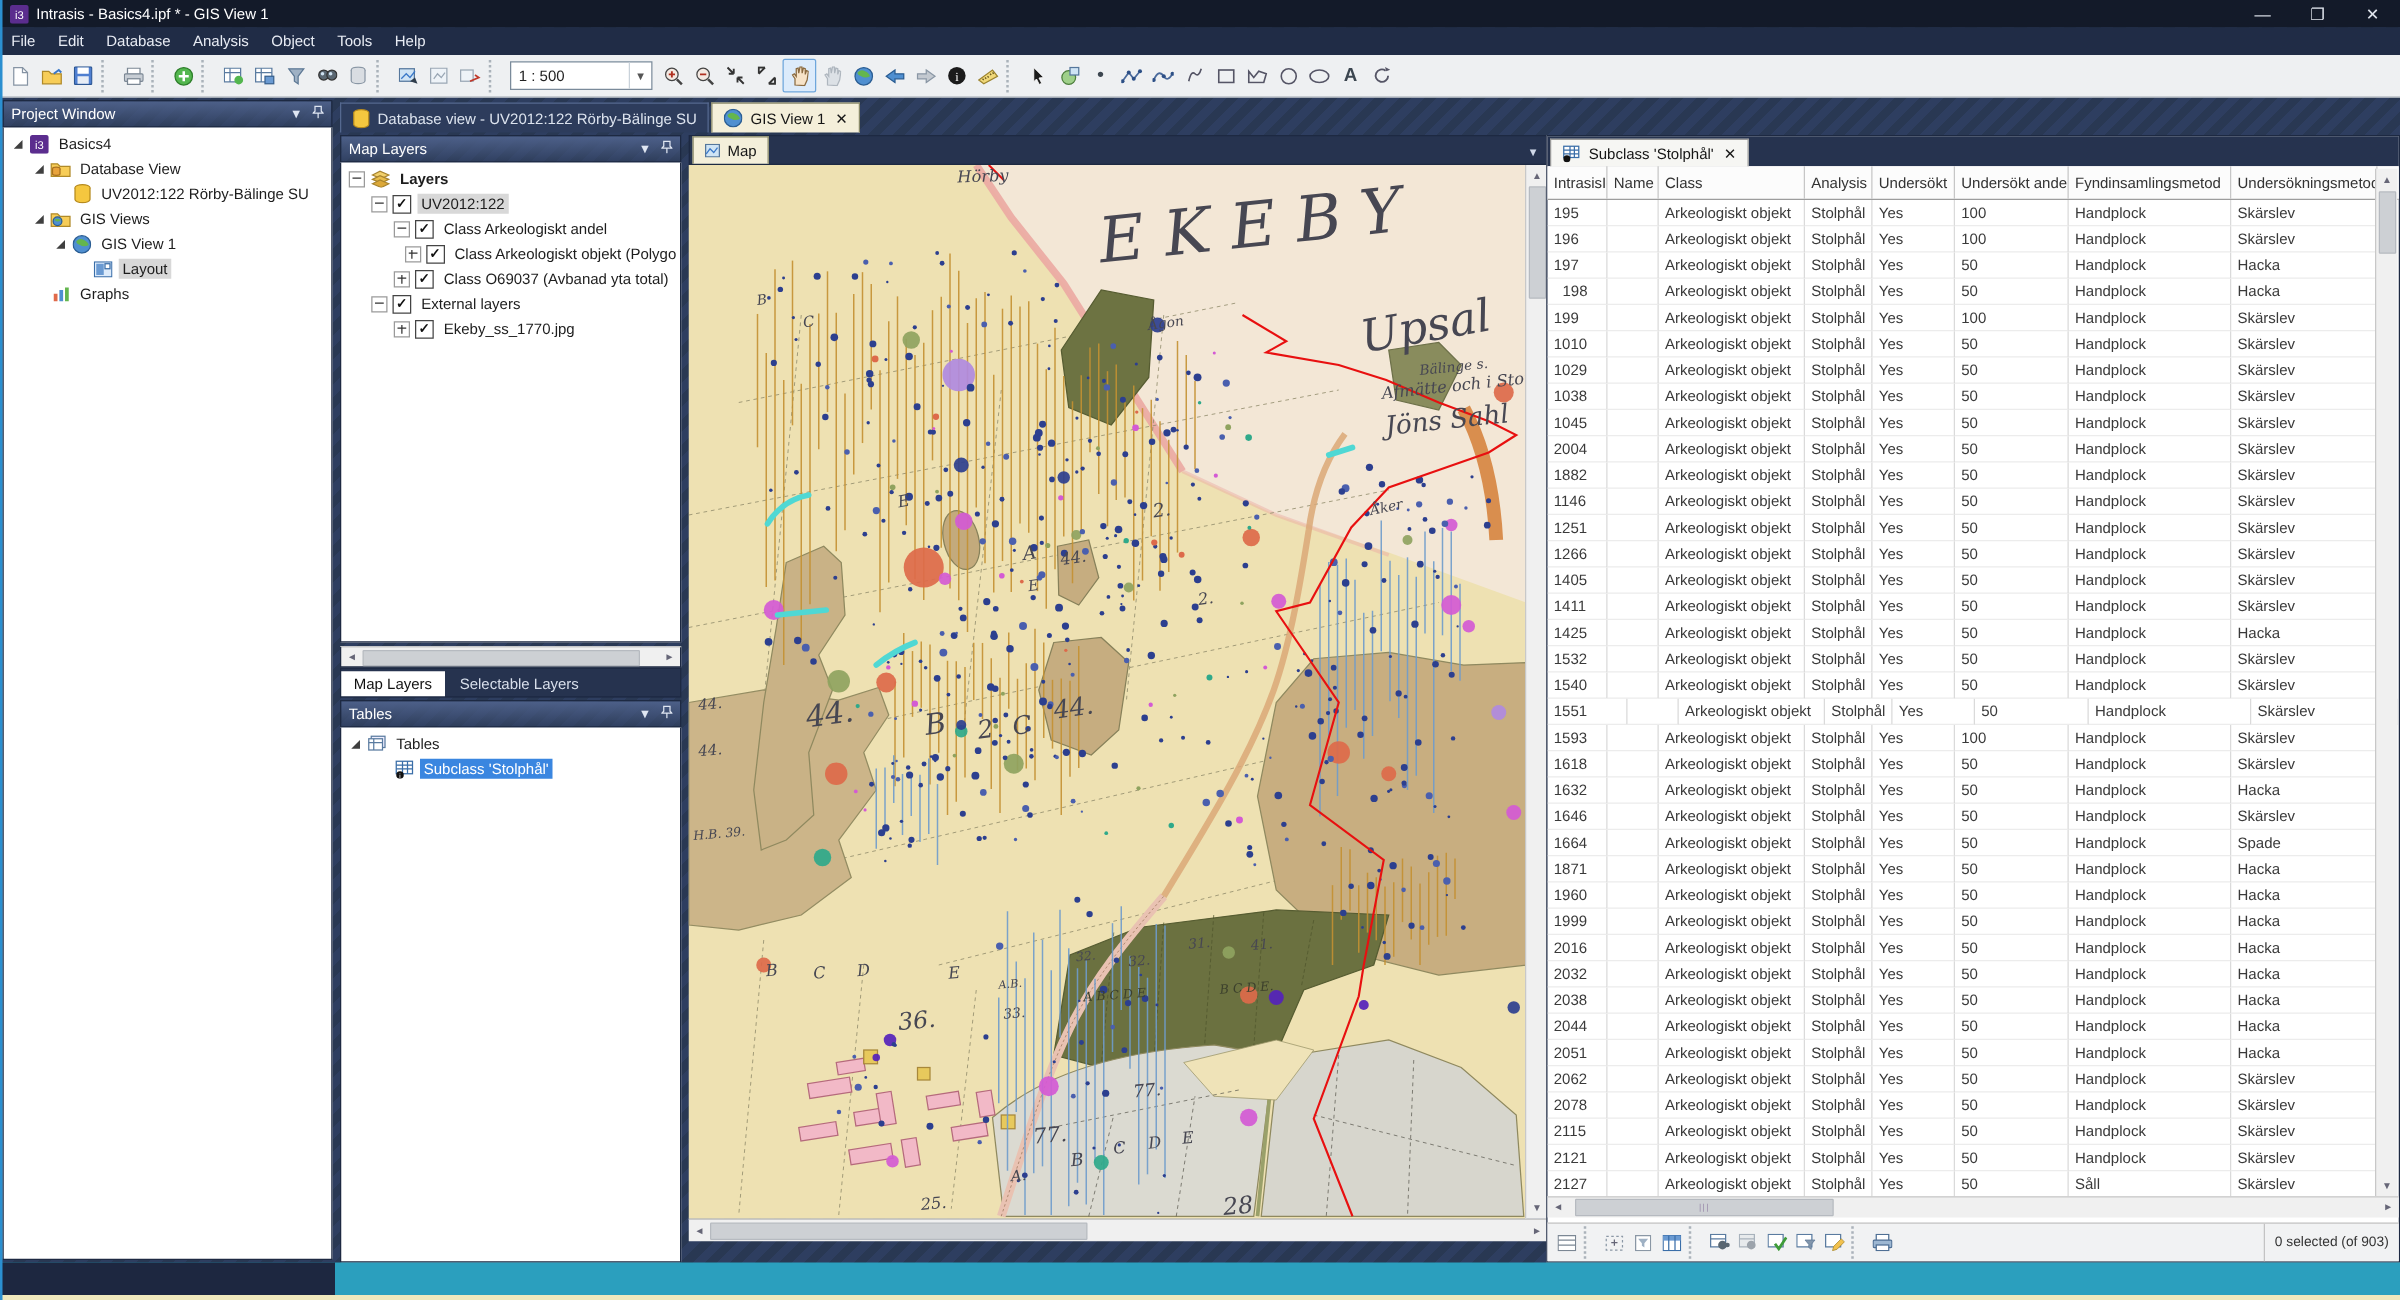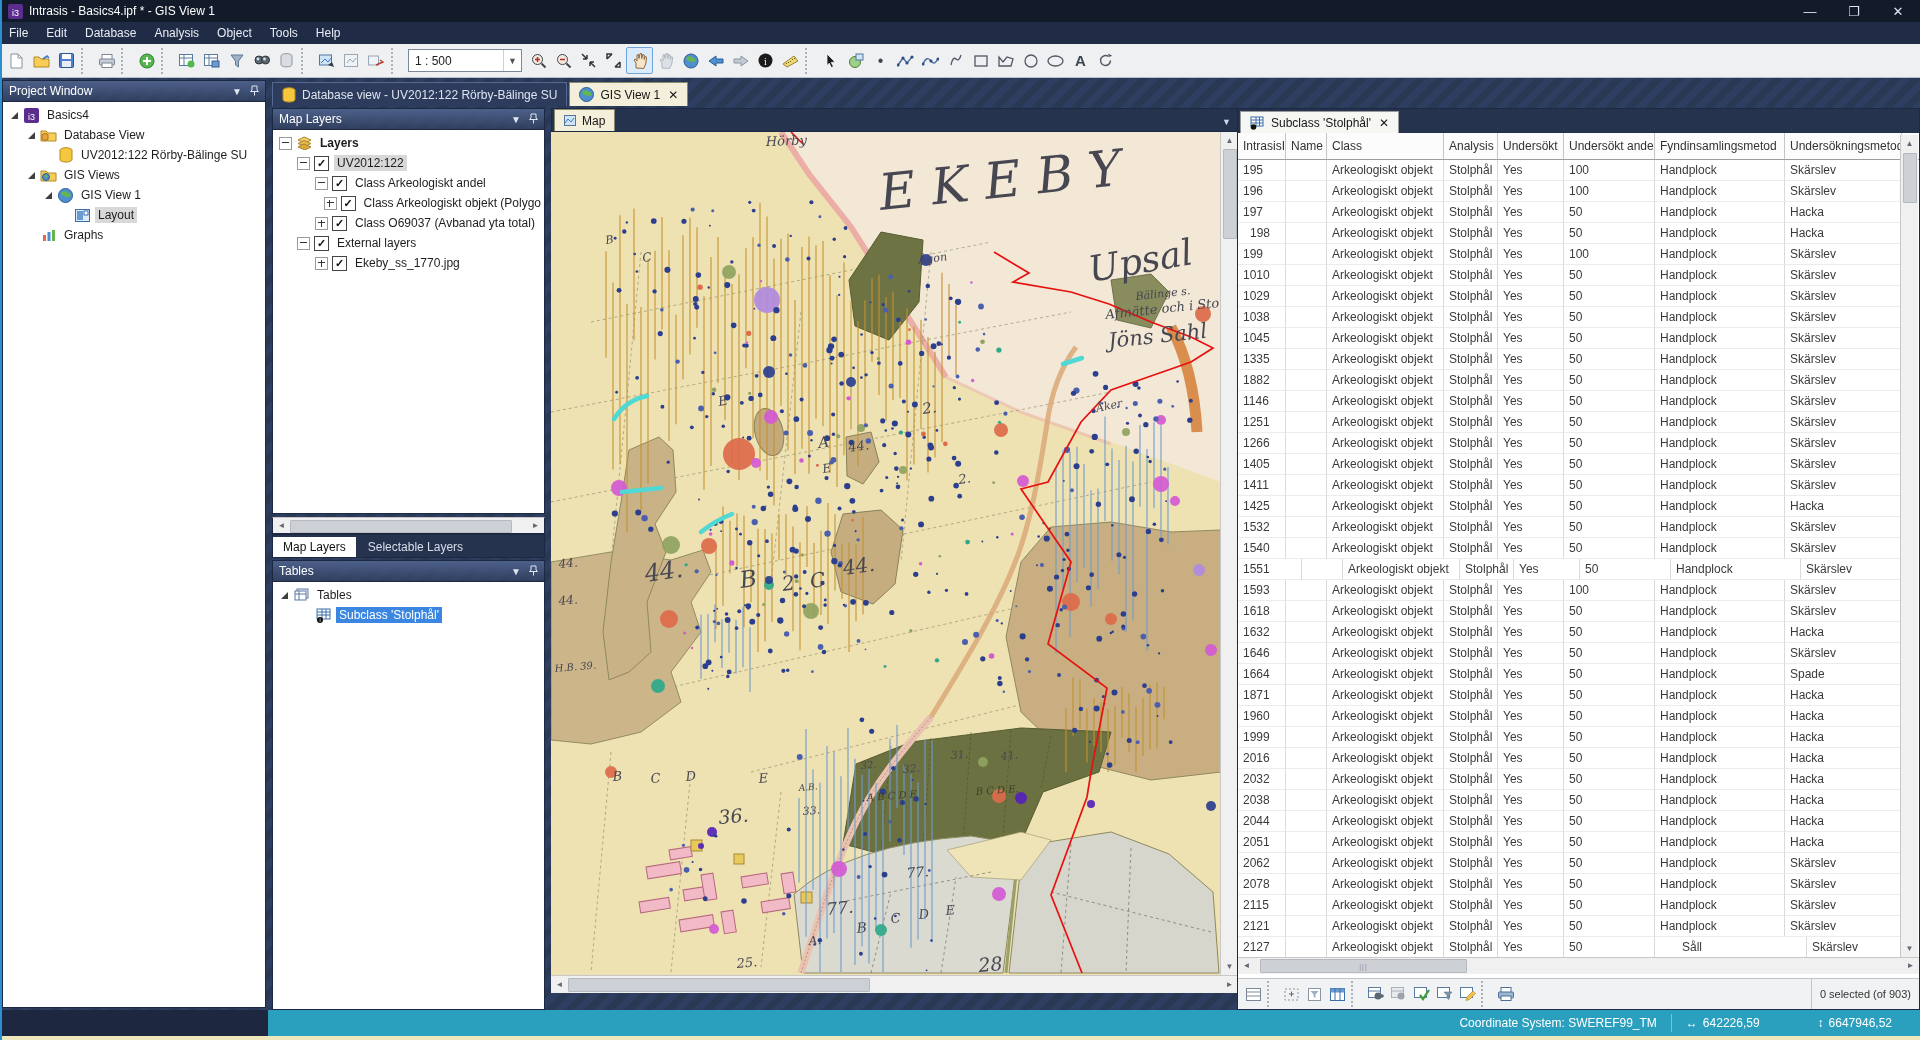--- a/index.html
+++ b/index.html
@@ -1424,21 +1424,21 @@
           <span class="c" style="width: 48px;">1045</span>
           <span class="c" style="width: 41px;"></span>
           <span class="c" style="width: 117px;">Arkeologiskt objekt</span>
           <span class="c" style="width: 54px;">Stolphål</span>
           <span class="c" style="width: 66px;">Yes</span>
           <span class="c" style="width: 91px;">50</span>
           <span class="c" style="width: 130px;">Handplock</span>
           <span class="c" style="width: 117px;">Skärslev</span>
         </div>
         <div class="tbl-row">
-          <span class="c" style="width: 48px;">1335</span>
+          <span class="c" style="width: 48px;">2004</span>
           <span class="c" style="width: 41px;"></span>
           <span class="c" style="width: 117px;">Arkeologiskt objekt</span>
           <span class="c" style="width: 54px;">Stolphål</span>
           <span class="c" style="width: 66px;">Yes</span>
           <span class="c" style="width: 91px;">50</span>
           <span class="c" style="width: 130px;">Handplock</span>
           <span class="c" style="width: 117px;">Skärslev</span>
         </div>
         <div class="tbl-row">
           <span class="c" style="width: 48px;">1882</span>
@@ -1710,21 +1710,21 @@
           <span class="c" style="width: 130px;">Handplock</span>
           <span class="c" style="width: 117px;">Skärslev</span>
         </div>
         <div class="tbl-row">
           <span class="c" style="width: 48px;">2127</span>
           <span class="c" style="width: 41px;"></span>
           <span class="c" style="width: 117px;">Arkeologiskt objekt</span>
           <span class="c" style="width: 54px;">Stolphål</span>
           <span class="c" style="width: 66px;">Yes</span>
           <span class="c" style="width: 91px;">50</span>
-          <span class="c" style="width: 130px; margin-left: 22px;">Såll</span>
+          <span class="c" style="width: 130px;">Såll</span>
           <span class="c" style="width: 117px;">Skärslev</span>
         </div>
       </div>
 
     <div class="sb" style="right:1px;top:26px;width:17px;height:822px;border-left:1px solid #c8c8c8;">
       <span class="btn" style="top:2px;left:2px;width:13px;height:13px;">▲</span>
       <span class="btn" style="bottom:2px;left:2px;width:13px;height:13px;">▼</span>
       <span class="thumb" style="top:18px;left:2px;width:12px;height:48px;"></span>
     </div>
 
@@ -1802,27 +1802,15 @@
             <rect x="0.5" y="5" width="15" height="6" rx="1" fill="#9db7d2" stroke="#4f6f94"></rect>
             <rect x="3" y="9" width="10" height="4.5" fill="#fff" stroke="#4f6f94"></rect>
           </svg>
         </span>
       <span class="sel-label">0 selected (of 903)</span>
     </div>
   </div>
 
   <div class="statusbar">
     <span class="darkseg"></span>
-    <div class="grp">
-      <span class="seg">Coordinate System: SWEREF99_TM</span>
-      <span class="seg">
-          <span style="margin-right:5px;">↔</span>
-          <span>642226,59</span>
-        </span>
-      <span class="seg" style="border-left:none;margin-left:30px;">
-          <span style="margin-right:5px;">↕</span>
-          <span>6647946,52</span>
-        </span>
-      <span style="width:14px;"></span>
-    </div>
   </div>
   <div class="bottomstrip"></div>
 </div>
 
 </body></html>

